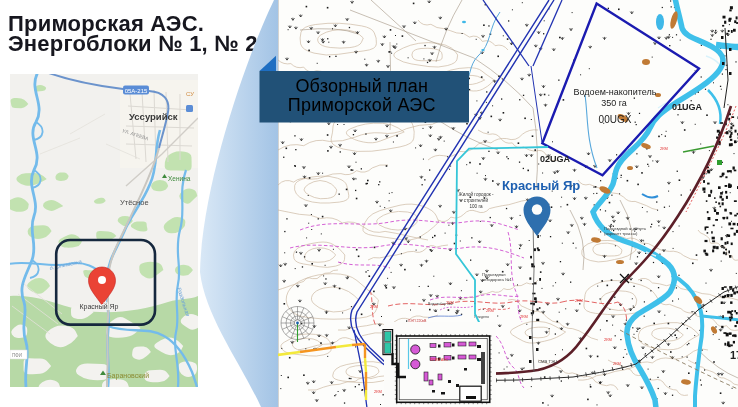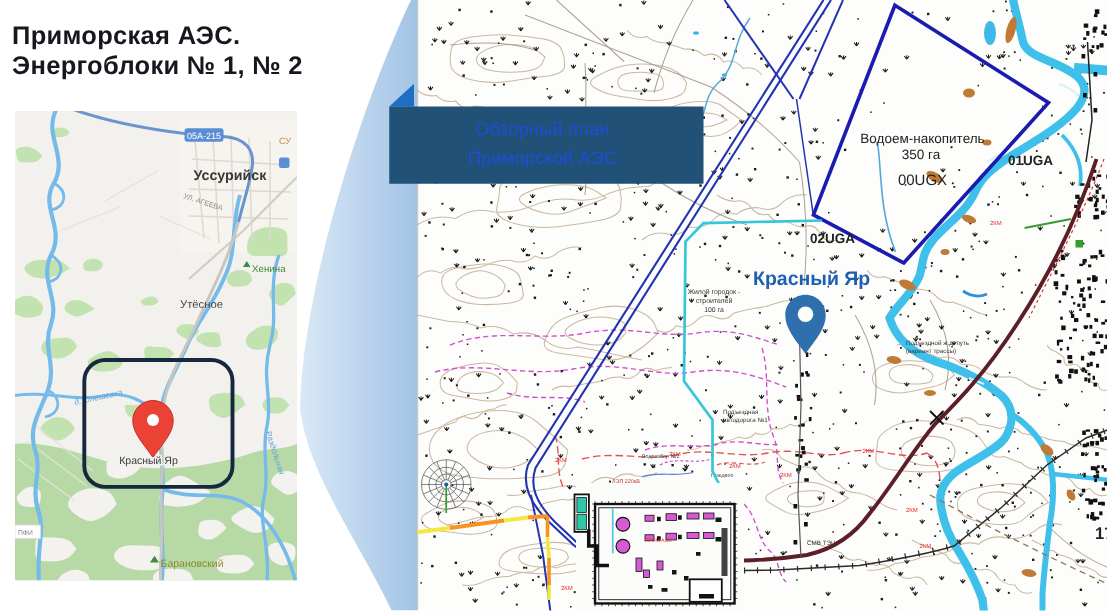--- a/index.html
+++ b/index.html
@@ -1,20 +1,20 @@
 <!DOCTYPE html>
 <html><head><meta charset="utf-8">
 <style>
 html,body{margin:0;padding:0;width:738px;height:407px;overflow:hidden;background:#fff;
 font-family:"Liberation Sans",sans-serif;}
 .abs{position:absolute;}
 </style></head>
 <body>
 
-<div class="abs" style="left:8px;top:14px;font-size:17px;font-weight:bold;color:#17171f;line-height:20.3px;letter-spacing:0.2px;">Приморская АЭС.<br>Энергоблоки № 1, № 2</div>
+<div class="abs" style="left:8px;top:14px;font-size:22px;font-weight:bold;color:#17171f;line-height:20.3px;letter-spacing:0.2px;">Приморская АЭС.<br>Энергоблоки № 1, № 2</div>
 
 <svg class="abs" style="left:0;top:0" width="738" height="407" viewBox="0 0 738 407">
 <defs>
       <linearGradient id="beamg" x1="0" y1="0" x2="1" y2="0">
 <stop offset="0" stop-color="#d9e8f6"></stop>
         <stop offset="1" stop-color="#a2c3e5"></stop>
       </linearGradient>
     </defs>
 <path d="M 274,0 L 279,0 L 279,407 L 261,407 C 240,362 205,316 200,272 C 202,185 246,58 274,0 Z" fill="url(#beamg)"></path>
 </svg>
@@ -1375,21 +1375,21 @@
 
 <path d="M 259,236 C 252,226 245.5,219 245.5,210 C 245.5,202.5 251.5,196.5 259,196.5 C 266.5,196.5 272.5,202.5 272.5,210 C 272.5,219 266,226 259,236 Z" fill="#2e6fae"></path>
 <circle cx="259" cy="209.5" r="5.2" fill="#fdfdfb"></circle>
 </svg>
 
 <svg class="abs" style="left:255px;top:50px" width="215" height="80" viewBox="0 0 215 80">
 <polygon points="4.5,21 21,5.8 21,21" fill="#1e6ec2"></polygon>
 <rect x="4.5" y="21" width="209.5" height="51.5" fill="#215177"></rect>
 </svg>
 
-<div class="abs" style="left:259.5px;top:71px;width:204.5px;height:51.5px;color:#1d4ed8;font-size:12px;letter-spacing:0.2px;line-height:19px;text-align:center;padding-top:6px;box-sizing:border-box;">Обзорный план<br>Приморской АЭС</div>
+<div class="abs" style="left:259.5px;top:71px;width:204.5px;height:51.5px;color:#000000;font-size:18px;letter-spacing:0.2px;line-height:19px;text-align:center;padding-top:6px;box-sizing:border-box;">Обзорный план<br>Приморской АЭС</div>
 
 <svg class="abs" style="left:10px;top:74px" width="188" height="313" viewBox="0 0 188 313">
 
 <rect x="0" y="0" width="188" height="313" fill="#f2f1ee"></rect>
 
 <rect x="110" y="6" width="78" height="88" fill="#f6f4ee"></rect>
 
 <path d="M 0,222 C 25,220 45,230 70,236 C 100,241 130,237 158,228 C 170,224 180,226 188,222 L 188,313 L 0,313 Z" fill="#b7d9a6"></path>
 <path d="M 67.8,262.0 Q 67.8,262.0 64.7,265.7 Q 61.5,269.5 55.7,272.0 Q 50.0,274.6 44.7,271.8 Q 39.3,268.9 36.7,265.5 Q 34.1,262.0 36.7,258.5 Q 39.3,255.0 44.6,252.9 Q 50.0,250.8 56.8,252.0 Q 63.6,253.2 65.7,257.6 Z" fill="#f3f2ef"></path>
     <path d="M 130.6,254.0 Q 130.6,254.0 126.6,257.9 Q 122.7,261.8 116.4,263.0 Q 110.0,264.3 103.0,263.4 Q 96.0,262.5 96.1,258.3 Q 96.2,254.0 98.1,250.9 Q 99.9,247.9 105.0,244.7 Q 110.0,241.6 115.2,244.6 Q 120.5,247.6 125.5,250.8 Z" fill="#f3f2ef"></path>

